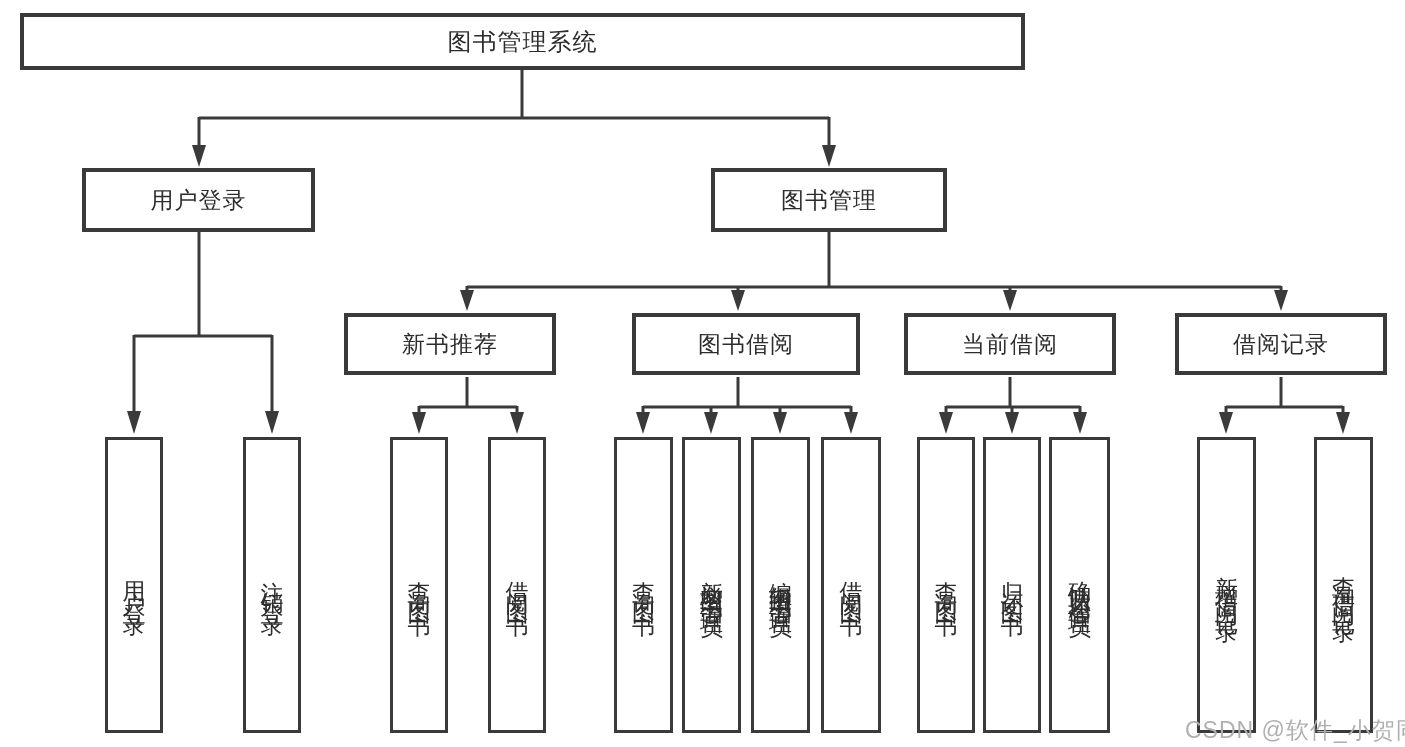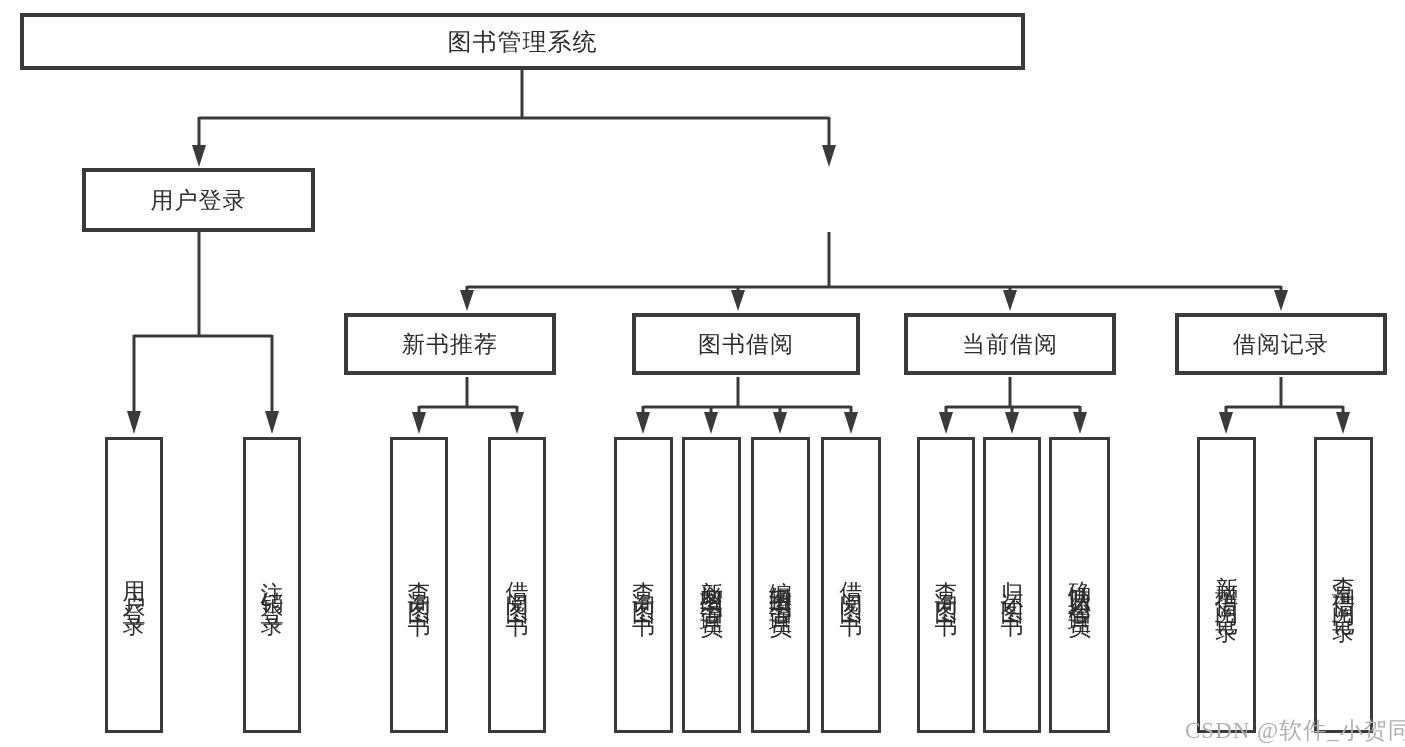--- a/index.html
+++ b/index.html
@@ -7,21 +7,21 @@
     --text:#2d2d2d;
     --watermark:#b0b0b0;
     --bg:#ffffff;
   }
   html,body{margin:0;padding:0;background:#f2f2f2;}
   #canvas{
     position:relative;
     width:1405px;height:747px;
     background:var(--bg);
     overflow:hidden;
-    font-family:Liberation Serif, serif;
+    font-family:Liberation Sans, sans-serif;
     color:var(--text);
   }
   #wires{position:absolute;left:0;top:0;width:1405px;height:747px;color:var(--line);z-index:0;}
   .box{
     position:absolute;
     box-sizing:border-box;
     border:4px solid var(--line);
     background:#fff;
     display:flex;align-items:center;justify-content:center;
     z-index:1;
@@ -141,20 +141,23 @@
     </g>
   </svg>
 
   <div class="box root" style="left:20px;top:13px;width:1005px;height:57px">
     <span>图书管理系统</span>
   </div>
 
   <div class="box" style="left:82px;top:168px;width:233px;height:64px">
     <span>用户登录</span>
   </div>
+  <div class="box" style="left:711px;top:168px;width:236px;height:64px">
+    <span>图书管理</span>
+  </div>
 
   <div class="box" style="left:344px;top:313px;width:212px;height:62px">
     <span>新书推荐</span>
   </div>
   <div class="box" style="left:632px;top:313px;width:228px;height:62px">
     <span>图书借阅</span>
   </div>
   <div class="box" style="left:904px;top:313px;width:212px;height:62px">
     <span>当前借阅</span>
   </div>

